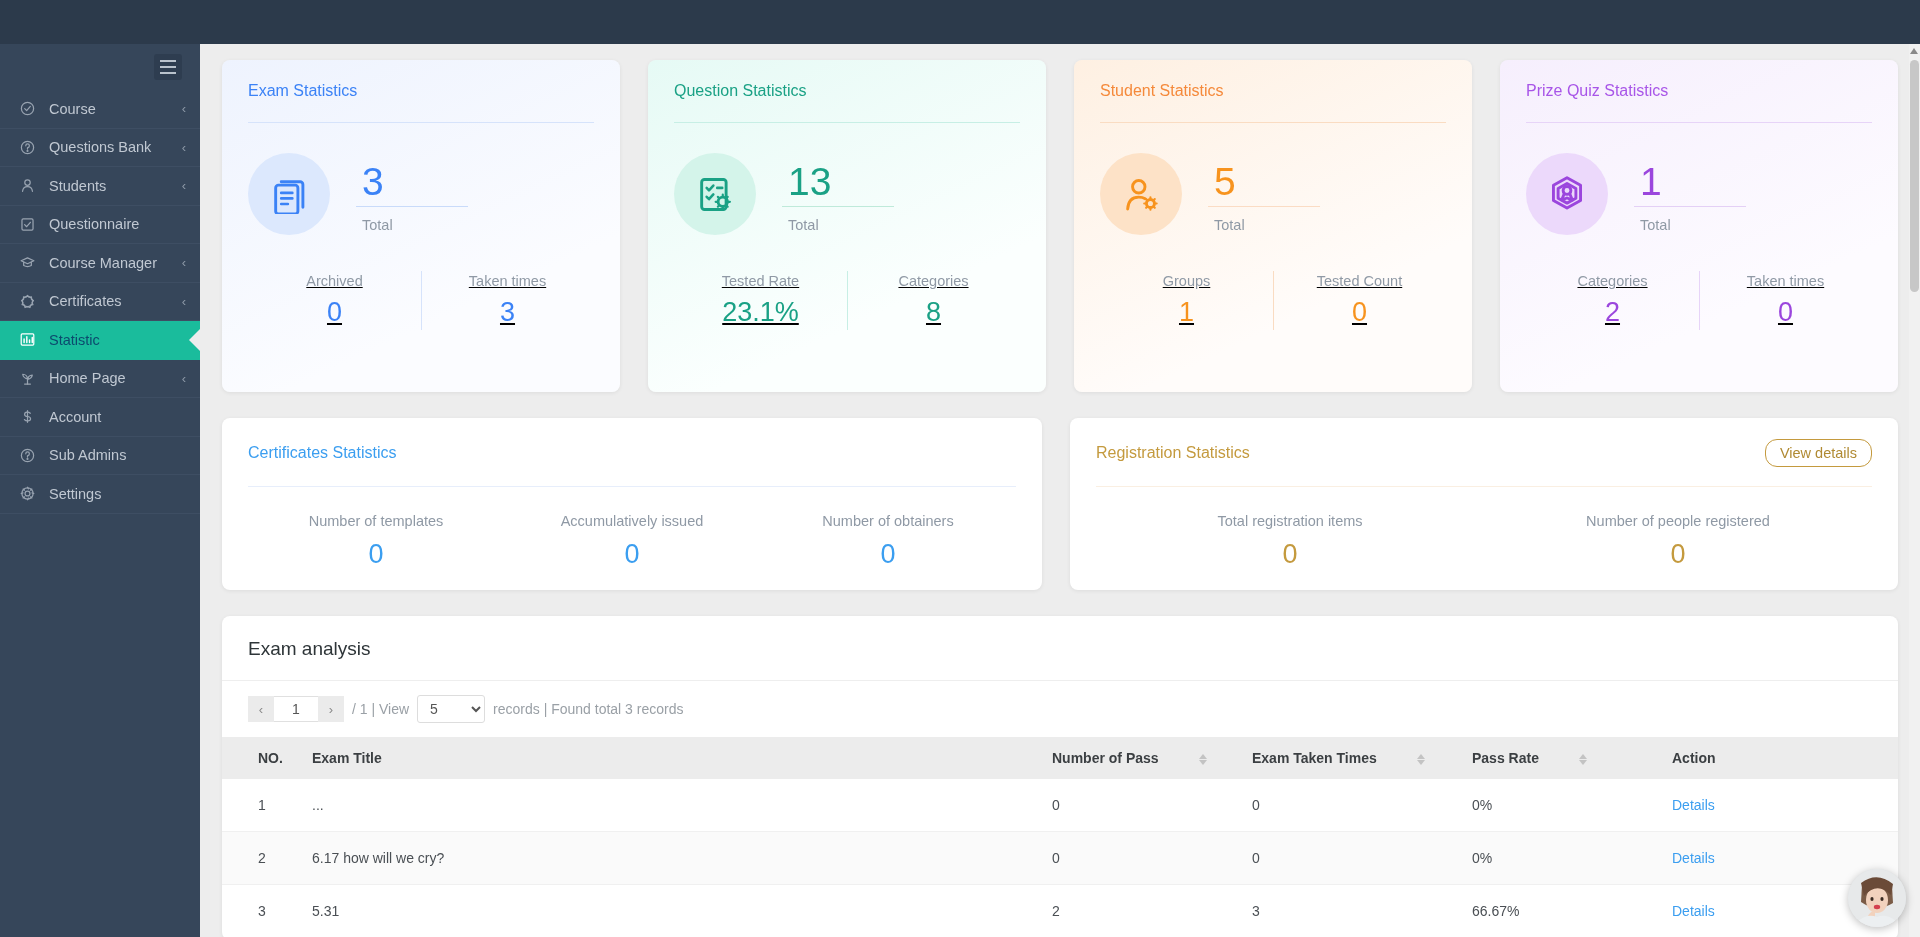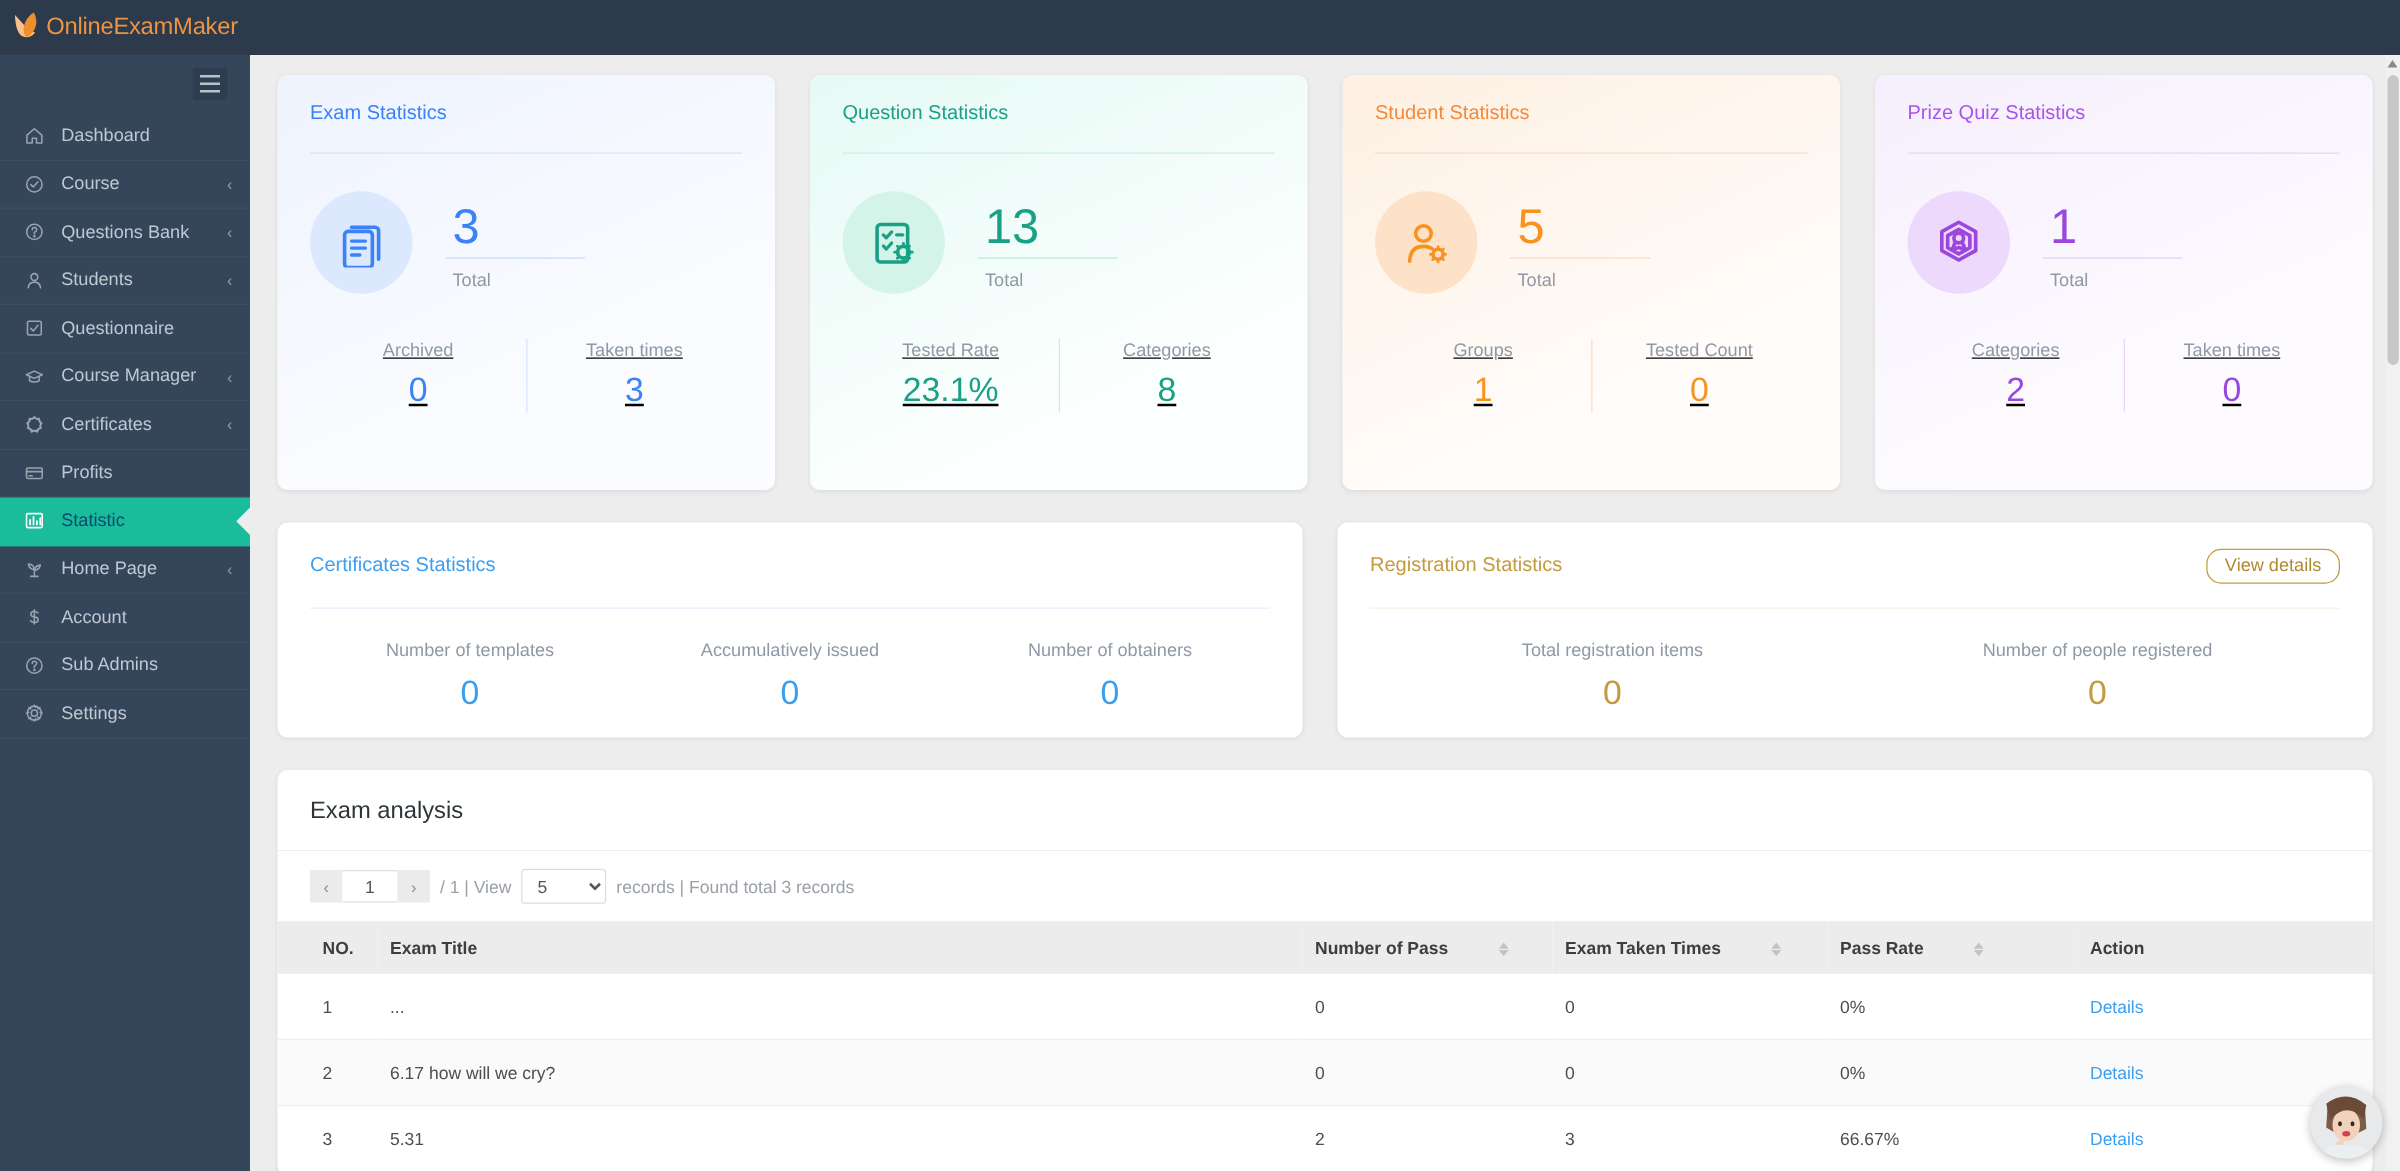--- a/index.html
+++ b/index.html
@@ -305,50 +305,35 @@
   }
   .scroll-arrow {
     position: absolute; left: 1px; width: 0; height: 0;
     border-left: 4px solid transparent; border-right: 4px solid transparent;
   }
 </style>
 </head>
 <body>
 
 <div class="topbar">
-  <div class="brand">
-    <svg class="brand-mark" viewBox="0 0 26 28">
-      <path d="M4 4 C4 4 4 18 10 21 C16 24 20 18 20 18 L14 15 Z" fill="#f9c189"></path>
-      <path d="M19 2 C19 2 12 6 11 14 C10.4 19 13 22 13 22 C13 22 20 19 21 11 C21.6 6 19 2 19 2 Z" fill="#f18e2c"></path>
-    </svg>
-    <span class="brand-text">OnlineExamMaker</span>
-  </div>
 
 </div>
 
 <div class="sidebar">
   <div class="hamburger-row">
     <div class="hamburger">
       <i></i>
         <i></i>
         <i></i>
     </div>
   </div>
   <div id="nav-list">
       <div class="nav-item">
         <span class="nav-ico">
           <svg width="17" height="17" viewBox="0 0 20 20" fill="none" stroke="#aab4c0" stroke-width="1.45" stroke-linecap="round" stroke-linejoin="round">
-            <path d="M3 9.5 L10 3.5 L17 9.5 L17 17 L12 17 L12 12.5 L8 12.5 L8 17 L3 17 Z"></path>
-          </svg>
-        </span>
-        <span>Dashboard</span>
-      </div>
-      <div class="nav-item">
-        <span class="nav-ico">
-          <svg width="17" height="17" viewBox="0 0 20 20" fill="none" stroke="#aab4c0" stroke-width="1.45" stroke-linecap="round" stroke-linejoin="round">
             <circle cx="10" cy="10" r="7.2"></circle>
             <path d="M6.7 10.2 L9 12.5 L13.3 7.6"></path>
           </svg>
         </span>
         <span>Course</span>
         <span class="chev">‹</span>
       </div>
       <div class="nav-item">
         <span class="nav-ico">
           <svg width="17" height="17" viewBox="0 0 20 20" fill="none" stroke="#aab4c0" stroke-width="1.45" stroke-linecap="round" stroke-linejoin="round">
@@ -391,30 +376,20 @@
       </div>
       <div class="nav-item">
         <span class="nav-ico">
           <svg width="17" height="17" viewBox="0 0 20 20" fill="none" stroke="#aab4c0" stroke-width="1.45" stroke-linecap="round" stroke-linejoin="round">
             <circle cx="10" cy="10" r="6"></circle>
             <path d="M10 2.8 L11.9 5 L14.7 4.5 L14.6 7.4 L17 8.8 L15.4 11 L16.4 13.7 L13.6 14.3 L12.9 17.1 L10 16 L7.1 17.1 L6.4 14.3 L3.6 13.7 L4.6 11 L3 8.8 L5.4 7.4 L5.3 4.5 L8.1 5 Z"></path>
           </svg>
         </span>
         <span>Certificates</span>
         <span class="chev">‹</span>
-      </div>
-      <div class="nav-item">
-        <span class="nav-ico">
-          <svg width="17" height="17" viewBox="0 0 20 20" fill="none" stroke="#aab4c0" stroke-width="1.45" stroke-linecap="round" stroke-linejoin="round">
-            <rect x="2.6" y="5.2" width="14.8" height="9.8" rx="1.4"></rect>
-            <path d="M2.6 8.6 L17.4 8.6"></path>
-            <path d="M5 12.4 L8 12.4"></path>
-          </svg>
-        </span>
-        <span>Profits</span>
       </div>
       <div class="nav-item active">
         <span class="nav-ico">
           <svg width="17" height="17" viewBox="0 0 20 20" fill="none" stroke="#ffffff" stroke-width="1.45" stroke-linecap="round" stroke-linejoin="round">
             <rect x="2.6" y="3.4" width="14.8" height="13.2" rx="1.2"></rect>
             <path d="M6 13.6 L6 9.4 M9.2 13.6 L9.2 6.6 M12.4 13.6 L12.4 10.6 M15.6 13.6 L15.6 7.6" stroke-width="1.7"></path>
           </svg>
         </span>
         <span>Statistic</span>
       </div>

